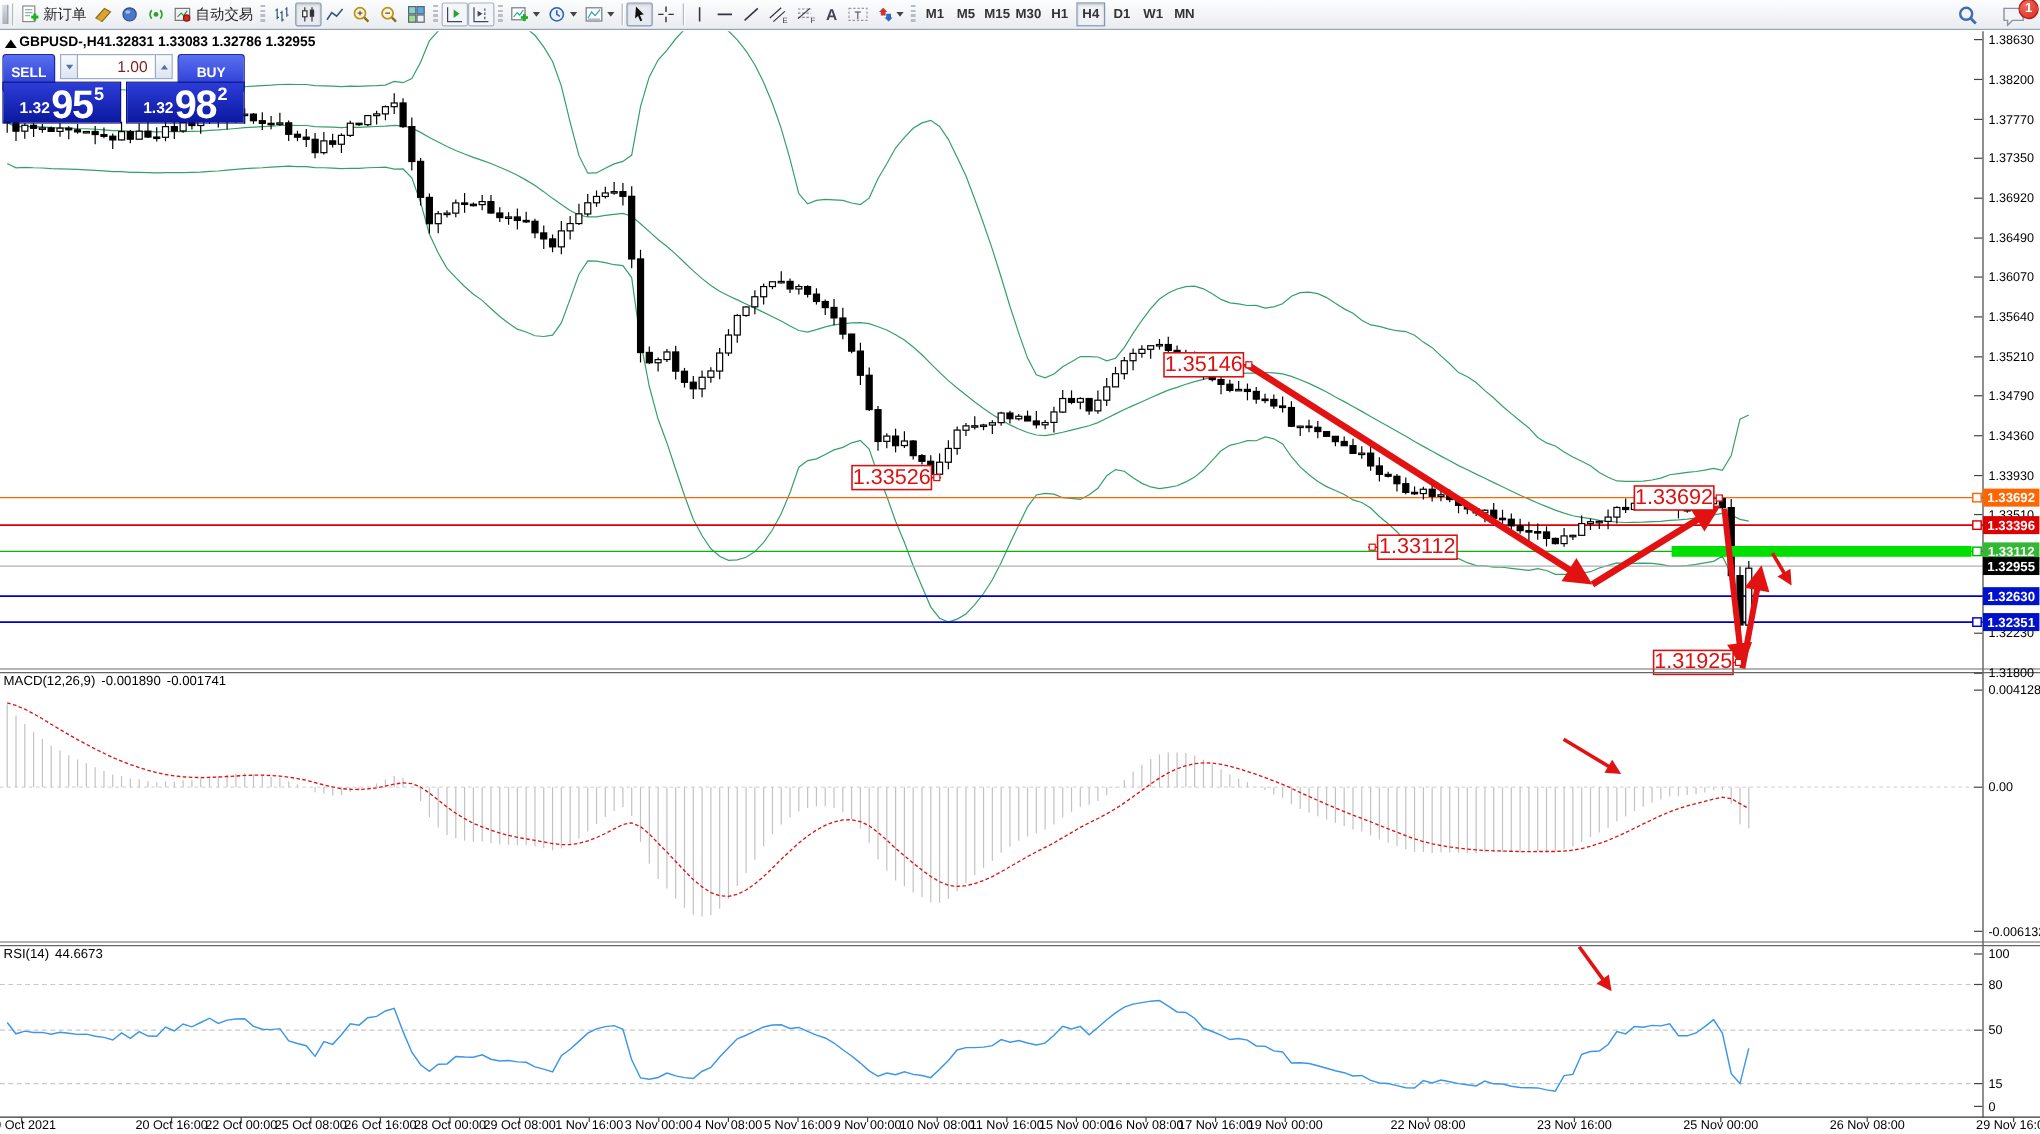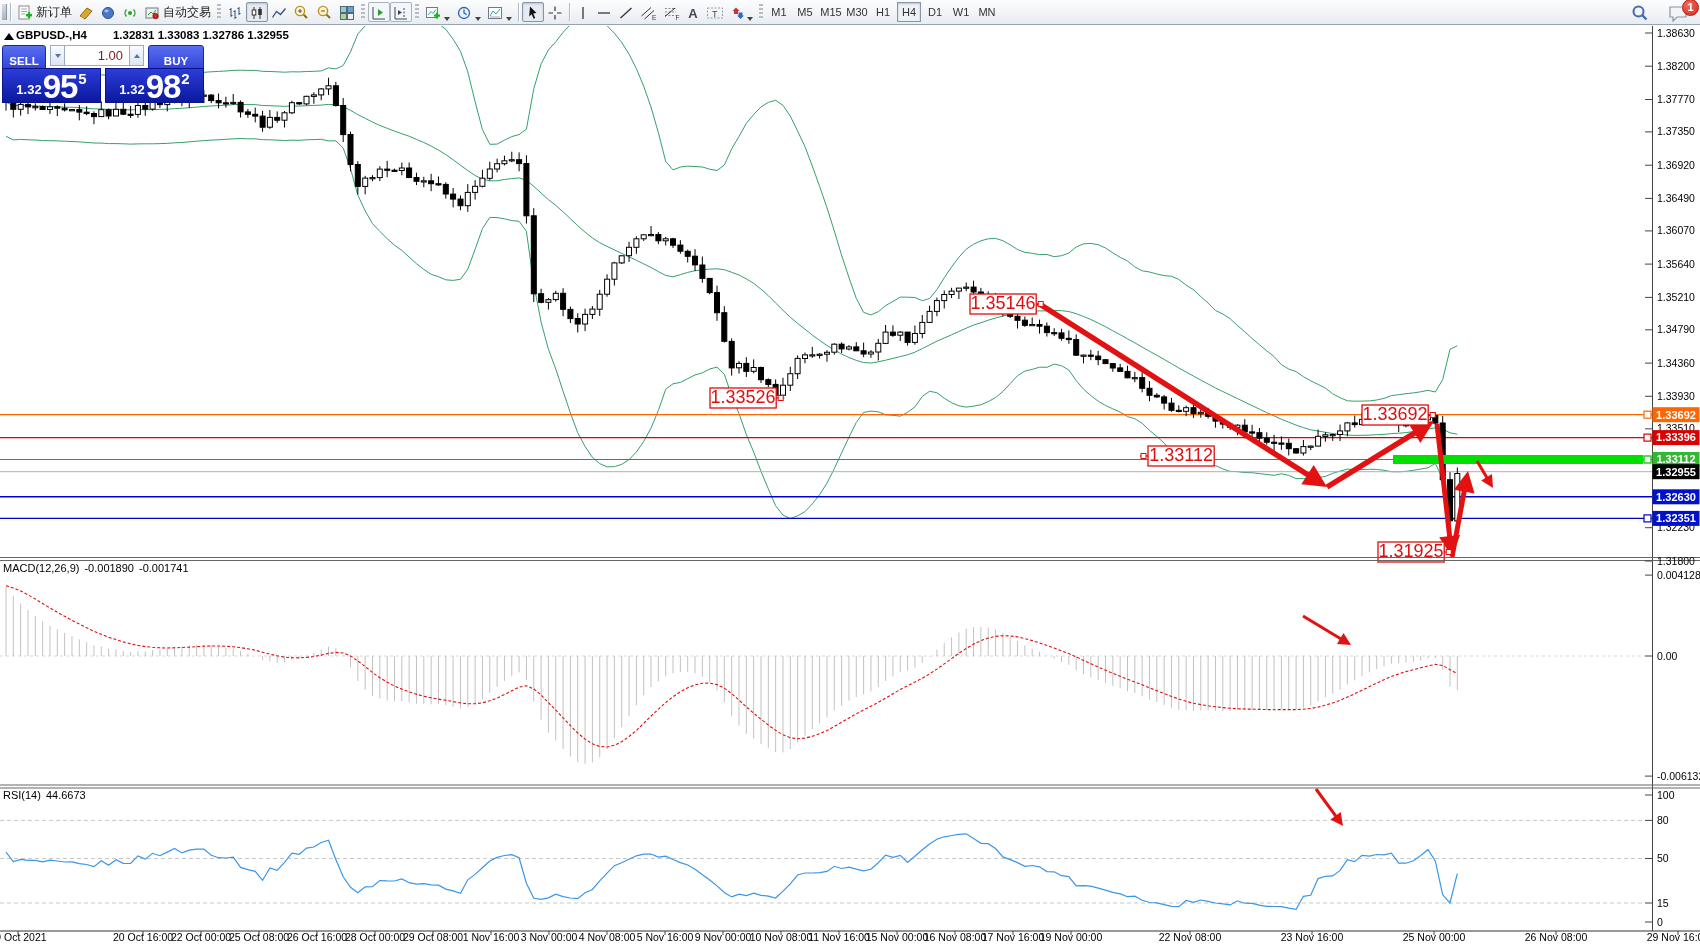--- a/index.html
+++ b/index.html
@@ -2,34 +2,34 @@
 <html><head>
 <meta charset="utf-8">
 <style>
 *{margin:0;padding:0;box-sizing:border-box}
 html,body{width:1700px;height:945px;overflow:hidden;background:#fff;font-family:"Liberation Sans",sans-serif}
 #stage{position:absolute;left:0;top:0;width:1700px;height:945px}
 
 #toolbar{position:absolute;left:0;top:0;width:1700px;height:25px;background:linear-gradient(#fcfdfe,#e9ecf0);border-bottom:1px solid #97a2b2;display:flex;align-items:center;padding:0 2px;z-index:40}
 .grip{width:4px;height:16px;margin:0 3px;background:repeating-linear-gradient(to bottom,#b7bdc7 0 2px,transparent 2px 4px);flex:none}
 .sep{width:1px;height:18px;background:#b3b9c2;box-shadow:1px 0 0 #fff;margin:0 3px;flex:none}
-.tbtn{height:20px;min-width:20px;display:flex;align-items:flex-end;justify-content:center;border:1px solid transparent;border-radius:2px;color:#222;flex:none;padding:0 2px;cursor:default}
+.tbtn{height:20px;min-width:20px;display:flex;align-items:center;justify-content:center;border:1px solid transparent;border-radius:2px;color:#222;flex:none;padding:0 2px;cursor:default}
 .tbtn.pressed{background:#e7ebf1;border-color:#8795ab;box-shadow:inset 0 1px 2px rgba(0,0,0,.18)}
 .tbtn.raised{border-color:#aab3c0;background:#f3f6fa}
 .tbtn .cn{font-size:12px;margin-left:3px;white-space:nowrap}
 .caret{width:0;height:0;border-left:3px solid transparent;border-right:3px solid transparent;border-top:4px solid #444;margin-left:3px}
-.tf{min-width:24px;height:20px;font-weight:normal;font-size:11px;color:#333;display:flex;align-items:center;justify-content:center;border:1px solid transparent;flex:none;margin:0 1px}
+.tf{min-width:24px;height:20px;font-weight:bold;font-size:11px;color:#333;display:flex;align-items:center;justify-content:center;border:1px solid transparent;flex:none;margin:0 1px}
 .tf.active{background:#eef1f6;border-color:#8795ab;box-shadow:inset 0 1px 2px rgba(0,0,0,.2)}
 #tb-right{position:absolute;right:8px;top:1px;height:23px;display:flex;align-items:center;gap:12px}
 #notif{position:relative}
 #notif .badge{position:absolute;right:-8px;top:-5px;width:17px;height:17px;border-radius:50%;background:radial-gradient(circle at 35% 30%,#f26a5e,#d62b1e);color:#fff;font-size:11px;font-weight:bold;display:flex;align-items:center;justify-content:center;border:1px solid #b01a10}
 .sliver{width:5px;height:16px;background:linear-gradient(#d8dde4,#aab2bd);border-right:1px solid #8b94a1;flex:none}
 
 #chart-title{position:absolute;left:16px;top:29px;font-size:11.5px;font-weight:bold;color:#000;z-index:20;letter-spacing:0}
-#chart-title .sp{margin-right:26px}
+#chart-title .sp{margin-right:0}
 #title-tri{position:absolute;left:4px;top:33px;width:0;height:0;border-left:5px solid transparent;border-right:5px solid transparent;border-bottom:7px solid #000;z-index:20}
 .ind-label{position:absolute;left:3px;font-size:11px;color:#000;z-index:20;white-space:nowrap}
 #macd-label{top:562px}
 #rsi-label{top:789px}
 .ind-label span{margin-right:5px}
 
 #trade-panel{position:absolute;left:2px;top:45px;width:202px;z-index:30}
 .tp-row1{display:flex;height:21px}
 .tp-btn{width:44px;height:32px;background:linear-gradient(#5a6ef0,#2336d0);border:1px solid #1a27a6;border-radius:3px;color:#fff;font-size:11.5px;font-weight:bold;display:flex;align-items:center;justify-content:center;cursor:pointer}
 .tp-btn.buy{width:56px}

